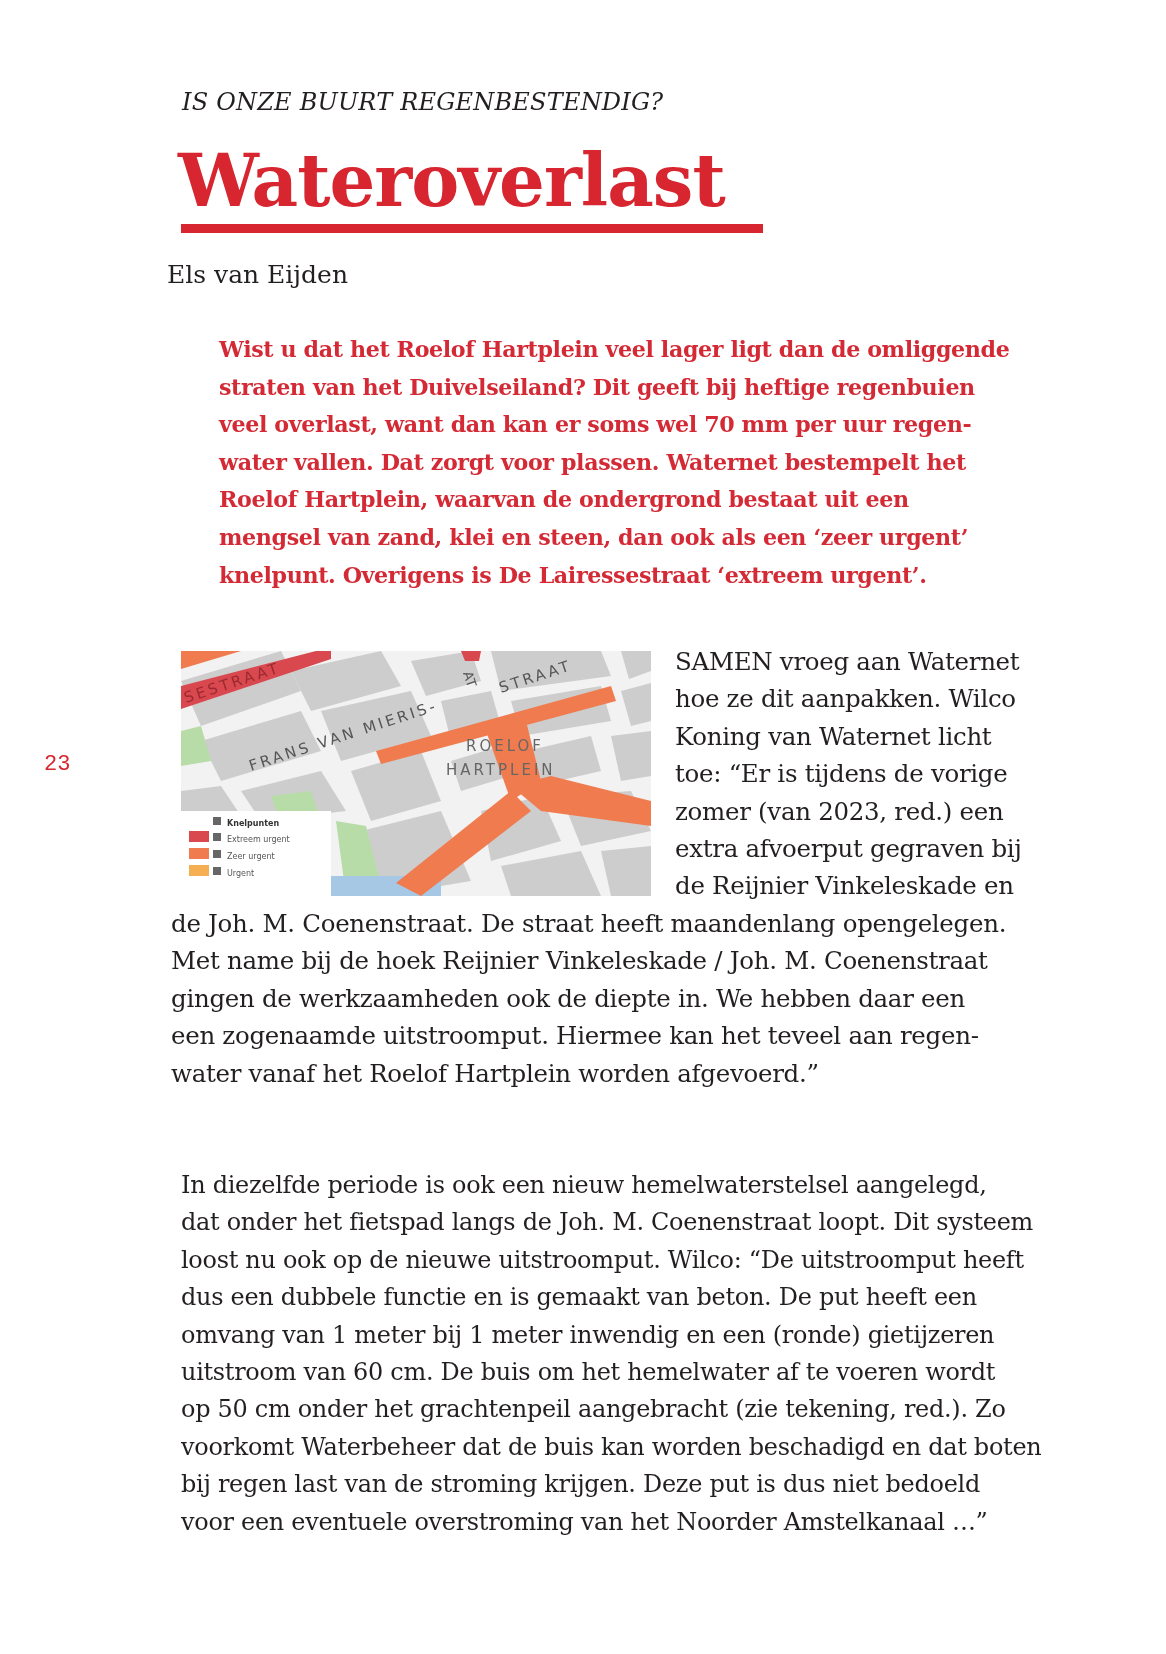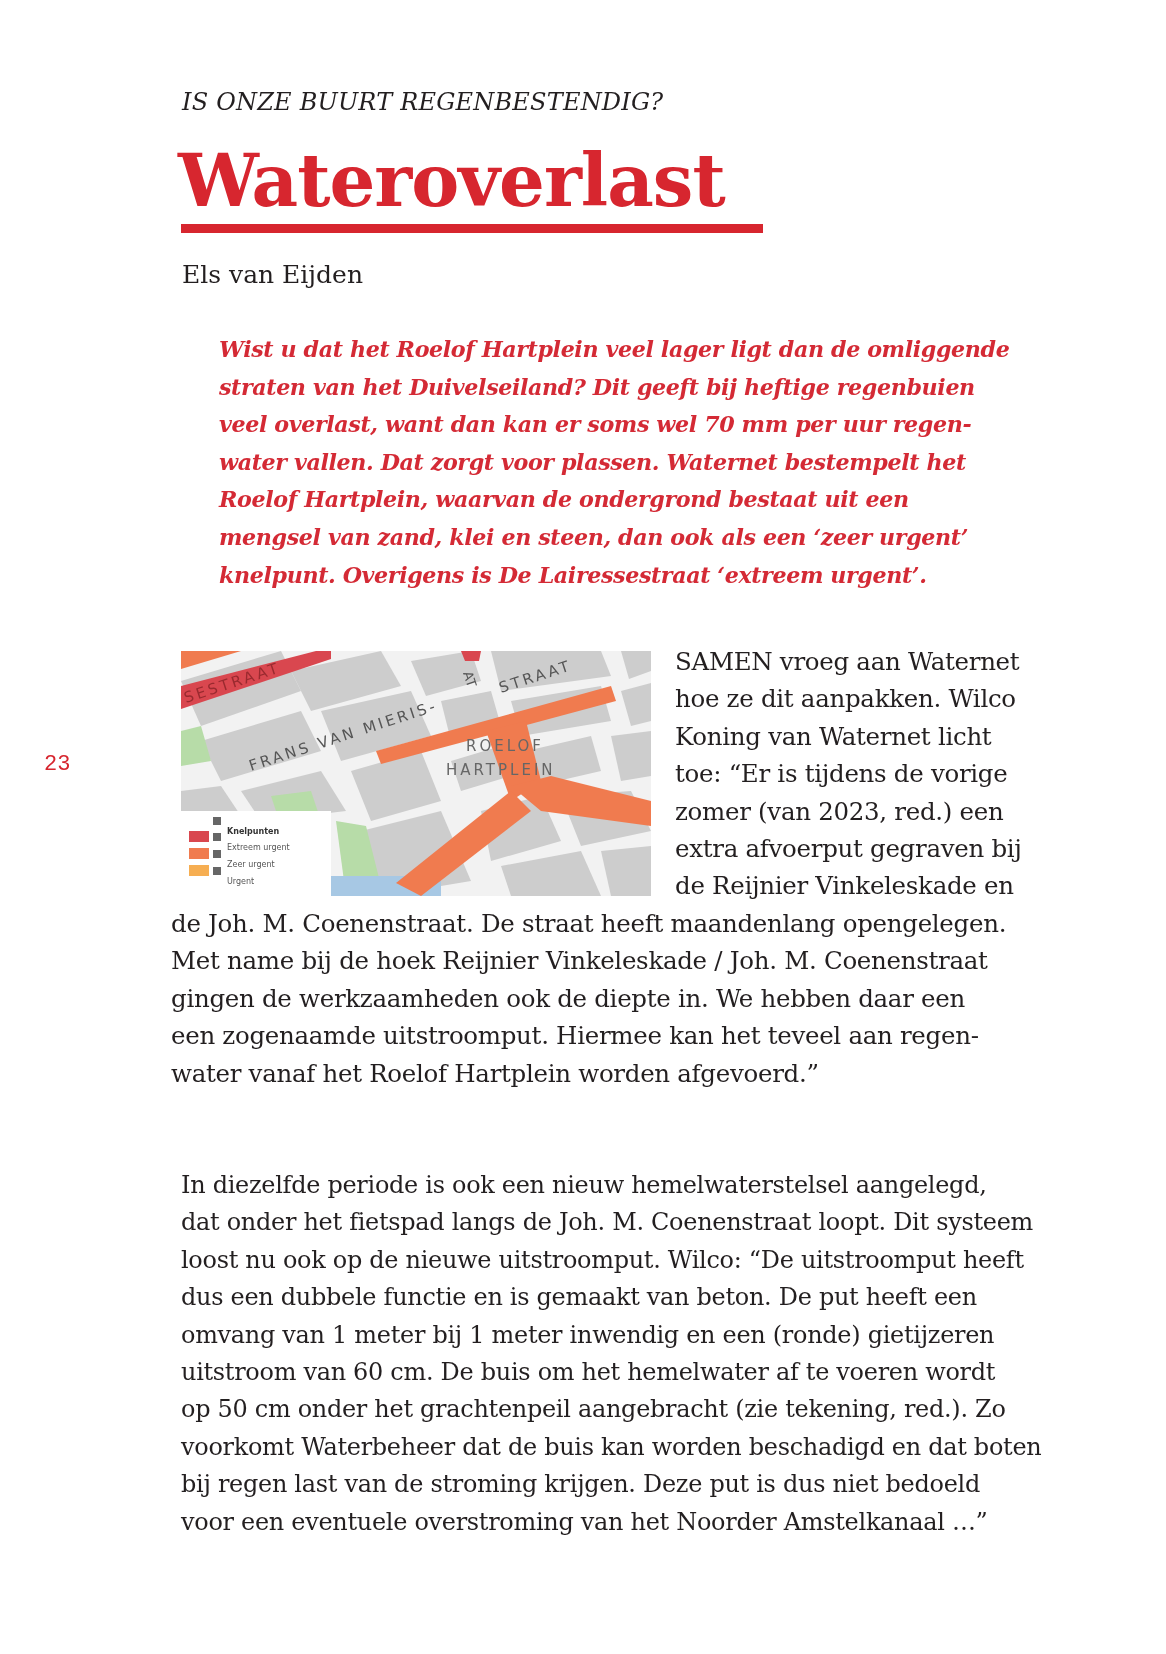--- a/index.html
+++ b/index.html
@@ -3,37 +3,37 @@
 <meta charset="utf-8">
 <style>
   html, body { margin: 0; padding: 0; background: #ffffff; }
   body { width: 1166px; height: 1654px; position: relative; overflow: hidden;
          font-family: "DejaVu Serif", "Liberation Serif", serif; color: #222; }
   .kicker { position: absolute; left: 182px; top: 88px; font-size: 24px; letter-spacing: 0.2px;
             color: #231f20; font-family: "DejaVu Serif", serif; font-style: italic; }
   .title { position: absolute; left: 178px; top: 134px; font-size: 72px; font-weight: bold;
            color: #d7262f; font-family: "DejaVu Serif", serif; letter-spacing: -1px; line-height: 1; margin-top: 11px; }
   .title-rule { position: absolute; left: 181px; top: 224px; width: 582px; height: 9px; background: #d7262f; }
-  .author { position: absolute; left: 182px; top: 260px; font-size: 25px; color: #231f20; }
+  .author { position: absolute; left: 167px; top: 260px; font-size: 25px; color: #231f20; }
   .lead { position: absolute; left: 219px; top: 330px; width: 850px; font-size: 23px; line-height: 37.6px;
-          font-weight: bold; color: #d42a35; font-family: "DejaVu Serif", serif; letter-spacing: -0.4px; font-style: italic; }
+          font-weight: bold; color: #d42a35; font-family: "DejaVu Serif", serif; letter-spacing: -0.4px; }
   .lead .line { display: block; white-space: nowrap; }
   .page-number { position: absolute; left: 44px; top: 752px; font-size: 22px; color: #d7262f;
                  font-family: Liberation Mono, monospace; }
   .map { position: absolute; left: 181px; top: 651px; width: 470px; height: 245px; overflow: hidden; background: #cfcfcf; }
   .body-text { position: absolute; font-size: 24.5px; line-height: 37.4px; color: #231f20; letter-spacing: -0.3px; }
   .body-text .line { display: block; white-space: nowrap; }
   .col-right { left: 675px; top: 643px; }
   .col-full { left: 171px; top: 905px; }
   .col-full2 { left: 181px; top: 1166px; }
   .legend { position: absolute; left: 0; top: 160px; width: 150px; height: 85px; background: #ffffff; }
   .legend-row { position: absolute; left: 0; height: 14px; font-family: "DejaVu Sans", sans-serif; font-size: 8px; color: #555; }
   .legend-swatch { position: absolute; left: 8px; width: 20px; height: 11px; }
   .legend-check { position: absolute; left: 32px; width: 8px; height: 8px; background: #666; top: 2px; }
-  .legend-label { position: absolute; left: 46px; top: 12px; white-space: nowrap; }
+  .legend-label { position: absolute; left: 46px; top: 4px; white-space: nowrap; }
 </style>
 </head>
 <body>
 
 <div class="kicker">IS ONZE BUURT REGENBESTENDIG?</div>
 <div class="title">Wateroverlast</div>
 <div class="title-rule"></div>
 <div class="author">Els van Eijden</div>
 
 <div class="lead">

